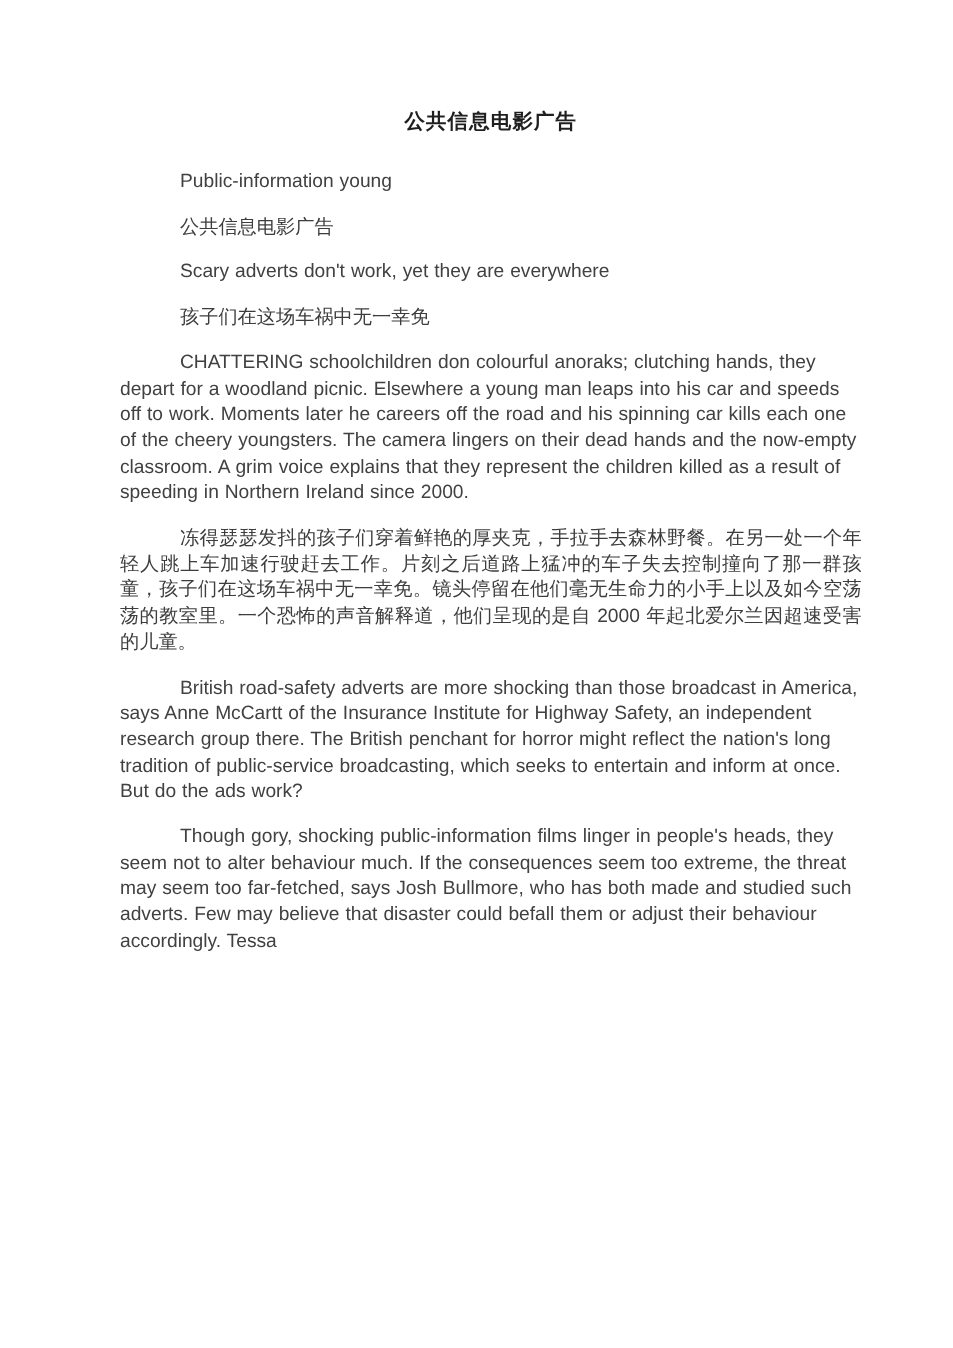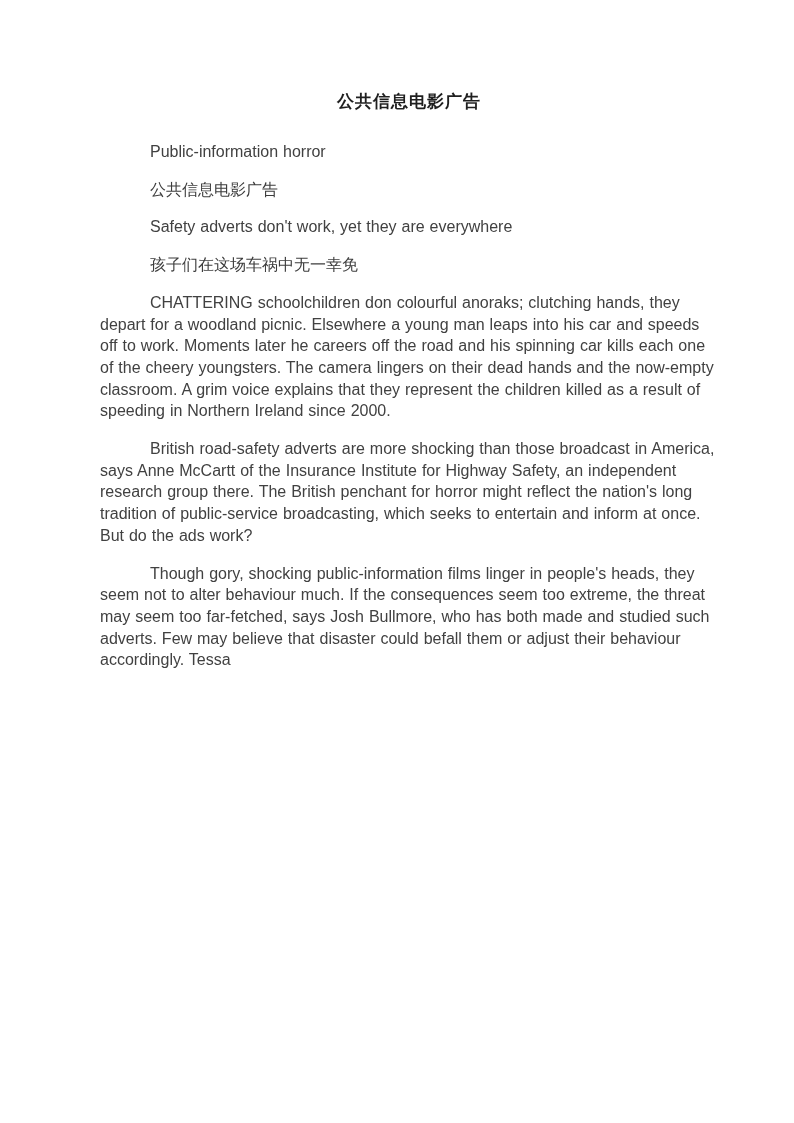--- a/index.html
+++ b/index.html
@@ -42,31 +42,32 @@
     color: #3d3d3d;
   }
 </style>
 </head>
 <body>
 
 <div class="page">
 
   <h1 class="doc-title">公共信息电影广告</h1>
 
-  <p class="para en" lang="en">Public-information horror</p>
+  <p class="para en" lang="en">Public-information young</p>
 
   <p class="para zh" lang="zh">公共信息电影广告</p>
 
 
 
-  <p class="para en" lang="en">Safety adverts don't work, yet they are everywhere</p>
+  <p class="para en" lang="en">Scary adverts don't work, yet they are everywhere</p>
 
   <p class="para zh" lang="zh">孩子们在这场车祸中无一幸免</p>
 
   <p class="para en" lang="en">CHATTERING schoolchildren don colourful anoraks; clutching hands, they depart for a woodland picnic. Elsewhere a young man leaps into his car and speeds off to work. Moments later he careers off the road and his spinning car kills each one of the cheery youngsters. The camera lingers on their dead hands and the now-empty classroom. A grim voice explains that they represent the children killed as a result of speeding in Northern Ireland since 2000.</p>
 
+  <p class="para zh" lang="zh">冻得瑟瑟发抖的孩子们穿着鲜艳的厚夹克，手拉手去森林野餐。在另一处一个年轻人跳上车加速行驶赶去工作。片刻之后道路上猛冲的车子失去控制撞向了那一群孩童，孩子们在这场车祸中无一幸免。镜头停留在他们毫无生命力的小手上以及如今空荡荡的教室里。一个恐怖的声音解释道，他们呈现的是自 2000 年起北爱尔兰因超速受害的儿童。</p>
 
   <p class="para en" lang="en">British road-safety adverts are more shocking than those broadcast in America, says Anne McCartt of the Insurance Institute for Highway Safety, an independent research group there. The British penchant for horror might reflect the nation's long tradition of public-service broadcasting, which seeks to entertain and inform at once. But do the ads work?</p>
 
 
   <p class="para en" lang="en">Though gory, shocking public-information films linger in people's heads, they seem not to alter behaviour much. If the consequences seem too extreme, the threat may seem too far-fetched, says Josh Bullmore, who has both made and studied such adverts. Few may believe that disaster could befall them or adjust their behaviour accordingly. Tessa</p>
 
 </div>
 
 </body></html>

